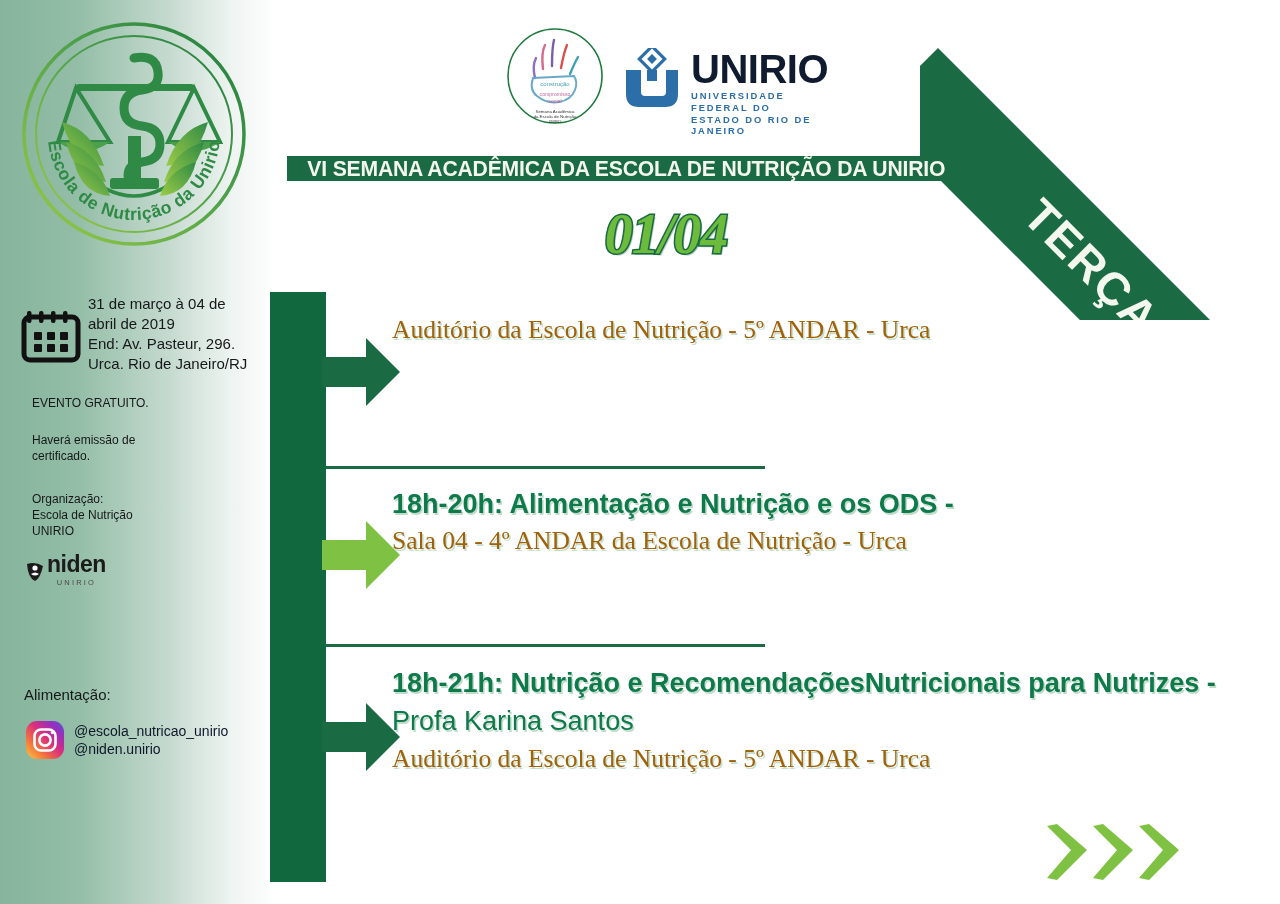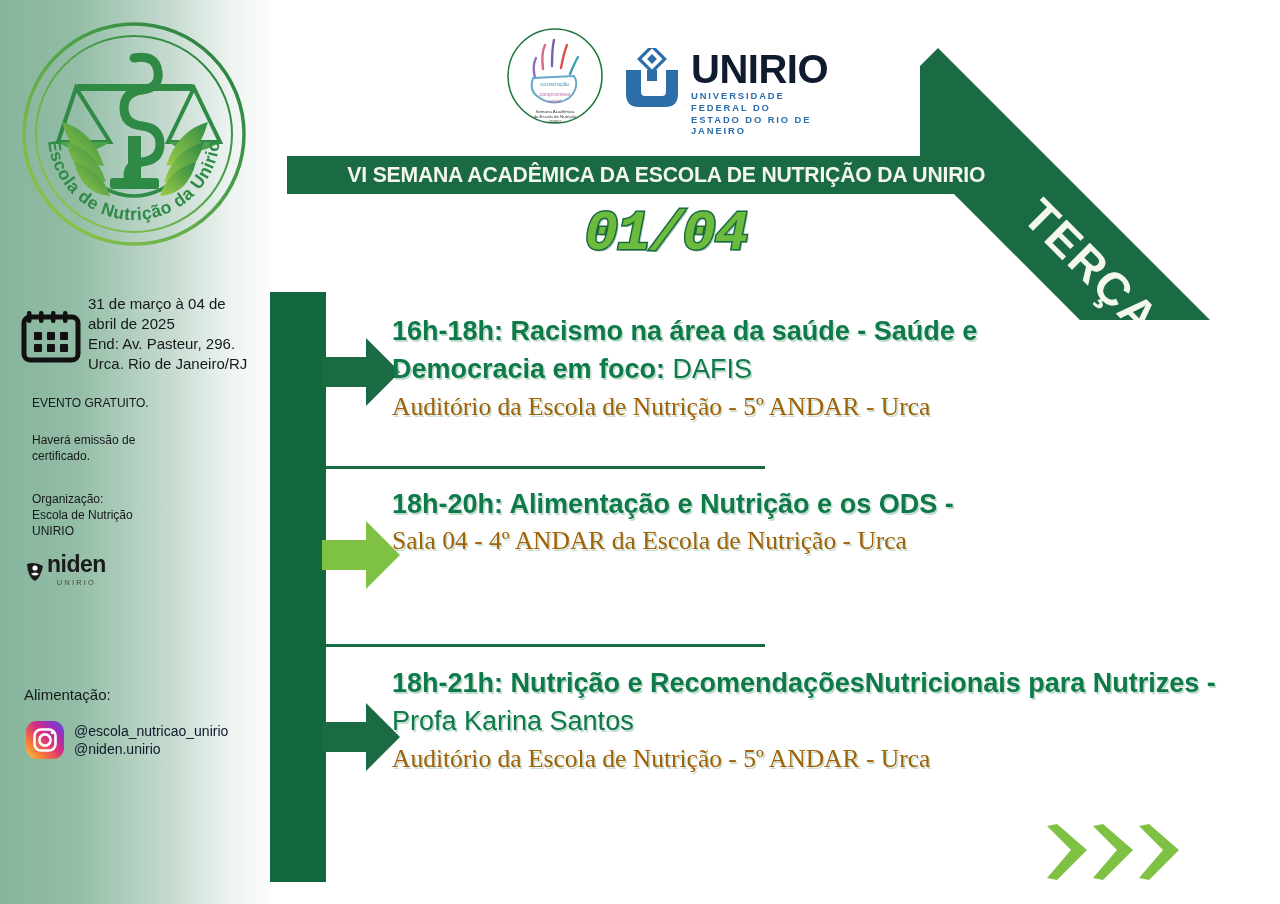--- a/index.html
+++ b/index.html
@@ -94,42 +94,42 @@
     font-size: 46px;
     color: #f4f7ee;
     letter-spacing: 2px;
     white-space: nowrap;
     margin-left: 52px;
   }
   
   .title-banner {
     position: absolute;
     left: 287px; top: 156px;
-    width: 758px; height: 38px;
+    width: 758px; height: 25px;
     background: #1a6b43;
     display: flex;
     align-items: center;
-    justify-content: center;
+    justify-content: flex-start;
   }
   .title-banner-text {
     font-family: "Liberation Sans", sans-serif;
     font-weight: bold;
     font-size: 22.5px;
     color: #f4f7ee;
     letter-spacing: -0.2px;
     white-space: nowrap;
     transform: scaleX(0.94);
   }
   
   .big-date {
     position: absolute;
     left: 287px; top: 202px;
     width: 758px;
     text-align: center;
-    font-family: Liberation Mono, monospace;
+    font-family: Liberation Serif, serif;
     font-weight: bold;
     font-style: italic;
     font-size: 56px;
     color: #6cbb3c;
     letter-spacing: -1px;
     -webkit-text-stroke: 3px #1a6b43;
     paint-order: stroke fill;
     text-shadow: 2px 2px 0 rgba(26,107,67,0.35);
   }
   
@@ -335,21 +335,21 @@
         <rect x="40" y="30" width="8" height="8" rx="1"></rect>
         <rect x="14" y="42" width="8" height="8" rx="1"></rect>
         <rect x="27" y="42" width="8" height="8" rx="1"></rect>
         <rect x="40" y="42" width="8" height="8" rx="1"></rect>
       </g>
     </svg>
   </div>
 
   <div class="addr">
     <div>31 de março à 04 de</div>
-    <div>abril de 2025</div>
+    <div>abril de 2019</div>
     <div>End: Av. Pasteur, 296.</div>
     <div>Urca. Rio de Janeiro/RJ</div>
   </div>
 
   <div class="side-note note-gratuito">EVENTO GRATUITO.</div>
 
   <div class="side-note note-cert">
     <div>Haverá emissão de</div>
     <div>certificado.</div>
   </div>
@@ -468,21 +468,20 @@
   <div class="arrow arrow-3">
     <svg viewBox="0 0 78 74" width="78" height="74" aria-hidden="true">
       <path d="M0 22 L44 22 L44 3 L78 37 L44 71 L44 52 L0 52 Z" fill="#1a6b43"></path>
     </svg>
   </div>
 
   <div class="divider divider-1"></div>
   <div class="divider divider-2"></div>
 
   <div class="event event-1">
-    <p class="ev-head"><span class="b jline">16h-18h: Racismo na área da saúde  - Saúde e</span><span class="b">Democracia em foco:</span><span class="n"> DAFIS</span></p>
     <p class="ev-place">Auditório da Escola de Nutrição - 5º ANDAR - Urca</p>
   </div>
 
   <div class="event event-2">
     <p class="ev-head"><span class="b">18h-20h: Alimentação e Nutrição e os ODS -</span></p>
     <p class="ev-place">Sala 04 - 4º ANDAR da Escola de Nutrição - Urca</p>
   </div>
 
   <div class="event event-3">
     <p class="ev-head"><span class="b jline">18h-21h: Nutrição e Recomendações</span><span class="b">Nutricionais para Nutrizes -</span><span class="n"> Profa Karina Santos</span></p>

